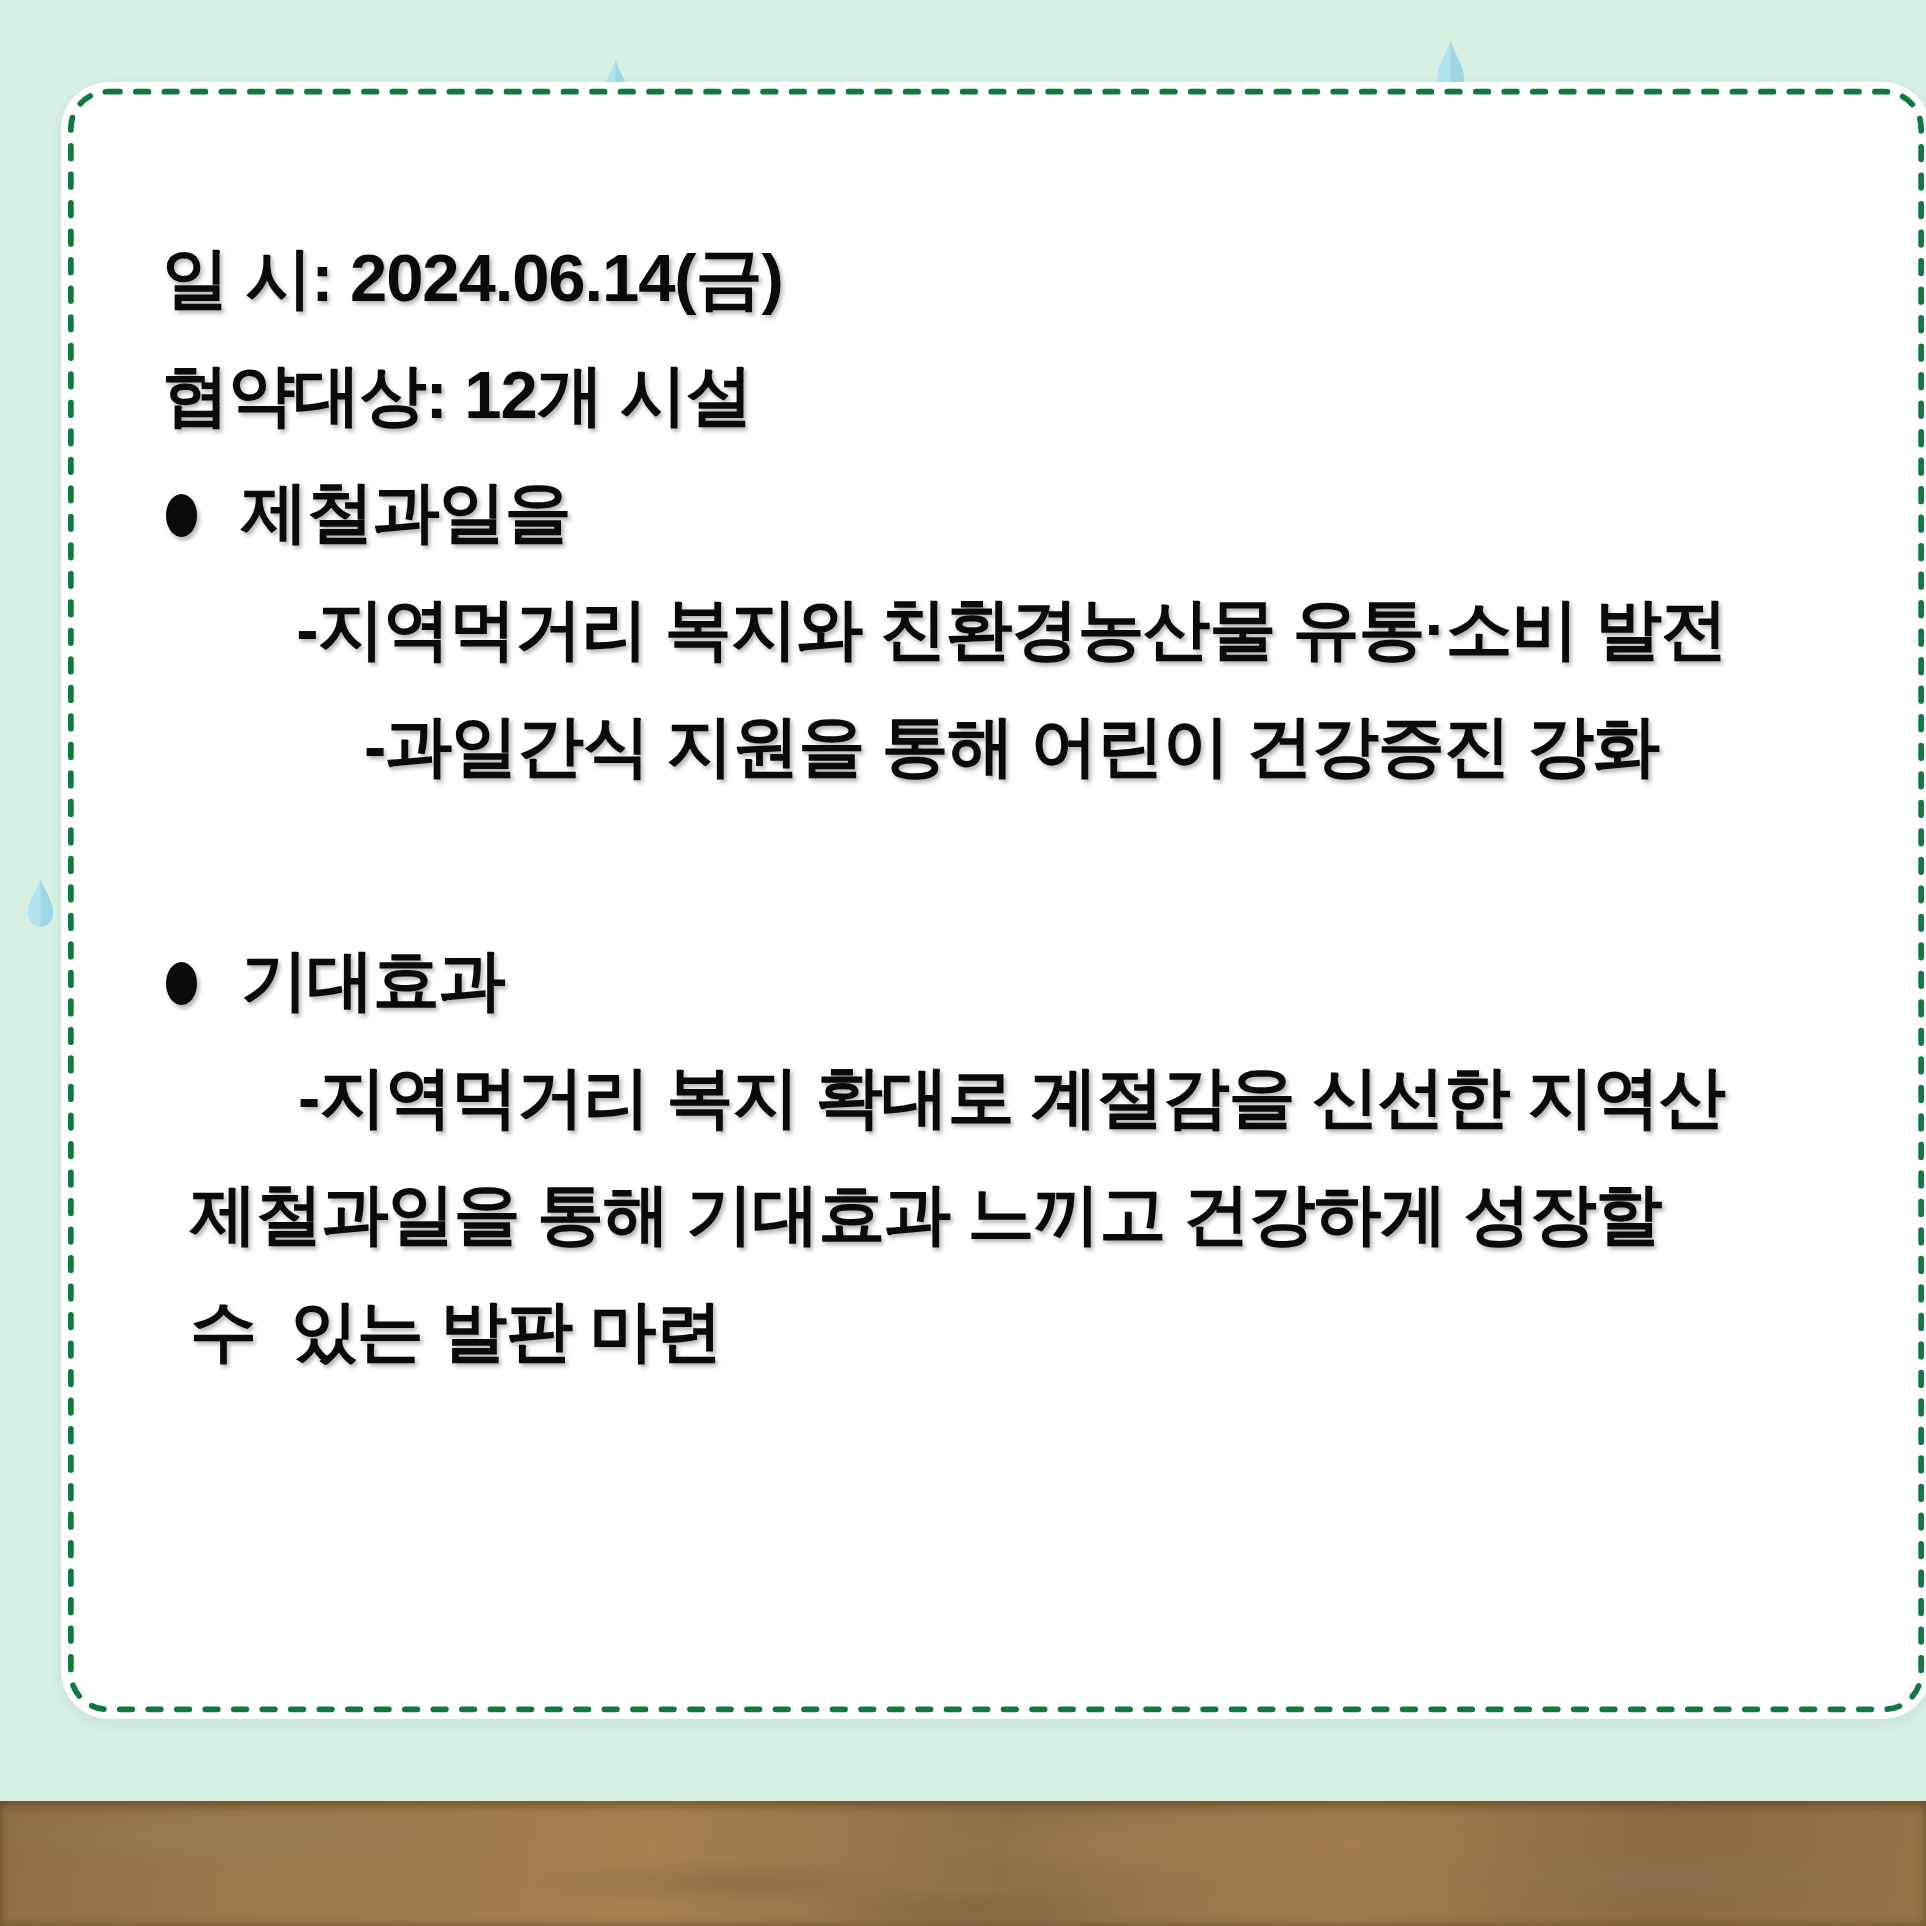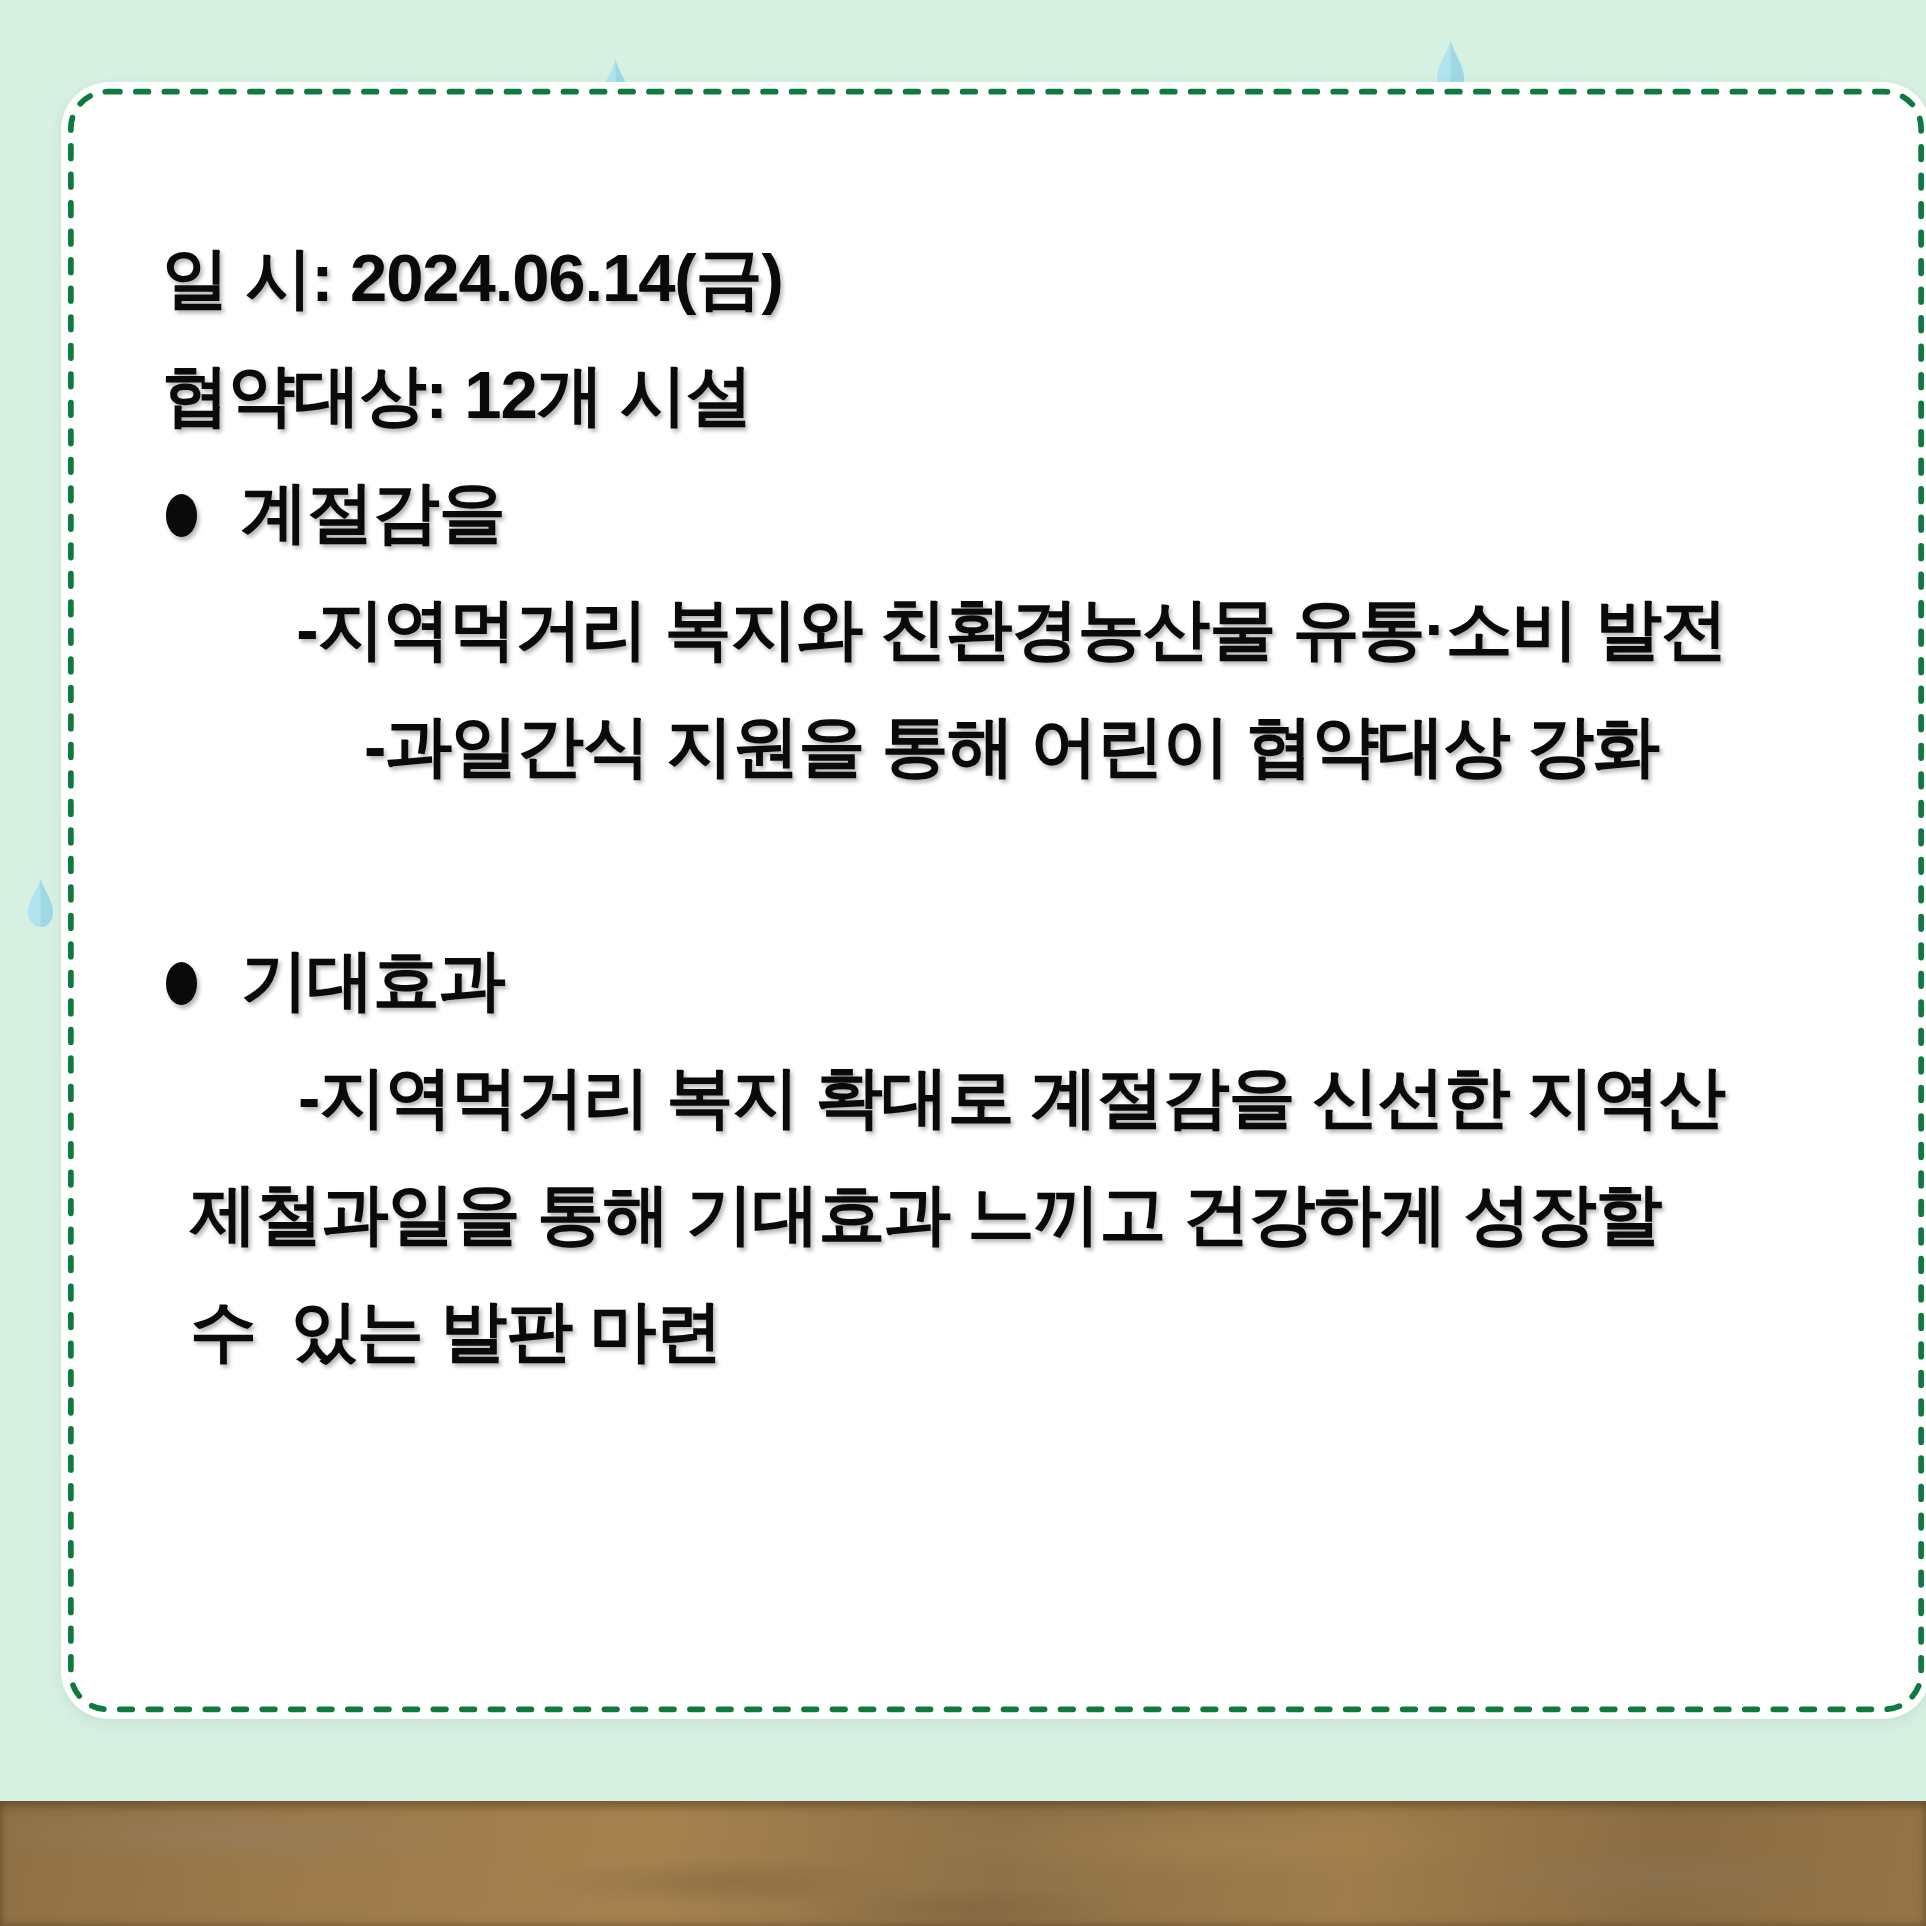--- a/index.html
+++ b/index.html
@@ -86,23 +86,23 @@
   </div>
 
   <div class="card">
     <svg class="dashed-border" width="1870" height="1637" viewBox="0 0 3279 2871">
       <rect x="17" y="17" width="3245" height="2837" rx="64" ry="64" fill="none" class="dash-rect" stroke-width="10" stroke-dasharray="22 28" stroke-linecap="round" stroke="#0e7a40"></rect>
     </svg>
 
     <div class="text-block" id="text-lines">
         <div class="line plain"><span>일 시: 2024.06.14(금)</span></div>
         <div class="line plain"><span>협약대상: 12개 시설</span></div>
-        <div class="line bullet"><span class="bullet-dot"></span><span>계절감을</span></div>
+        <div class="line bullet"><span class="bullet-dot"></span><span>제철과일을</span></div>
         <div class="line dash"><span>-지역먹거리 복지와 친환경농산물 유통·소비 발전</span></div>
-        <div class="line dash"><span>-과일간식 지원을 통해 어린이 협약대상 강화</span></div>
+        <div class="line dash"><span>-과일간식 지원을 통해 어린이 건강증진 강화</span></div>
         <div class="line blank"><span></span></div>
         <div class="line bullet"><span class="bullet-dot"></span><span>기대효과</span></div>
         <div class="line dash"><span>-지역먹거리 복지 확대로 계절감을 신선한 지역산</span></div>
         <div class="line indent"><span>제철과일을 통해 기대효과 느끼고 건강하게 성장할</span></div>
         <div class="line indent"><span>수  있는 발판 마련</span></div>
       </div>
   </div>
 
   <div class="wood"></div>
 

